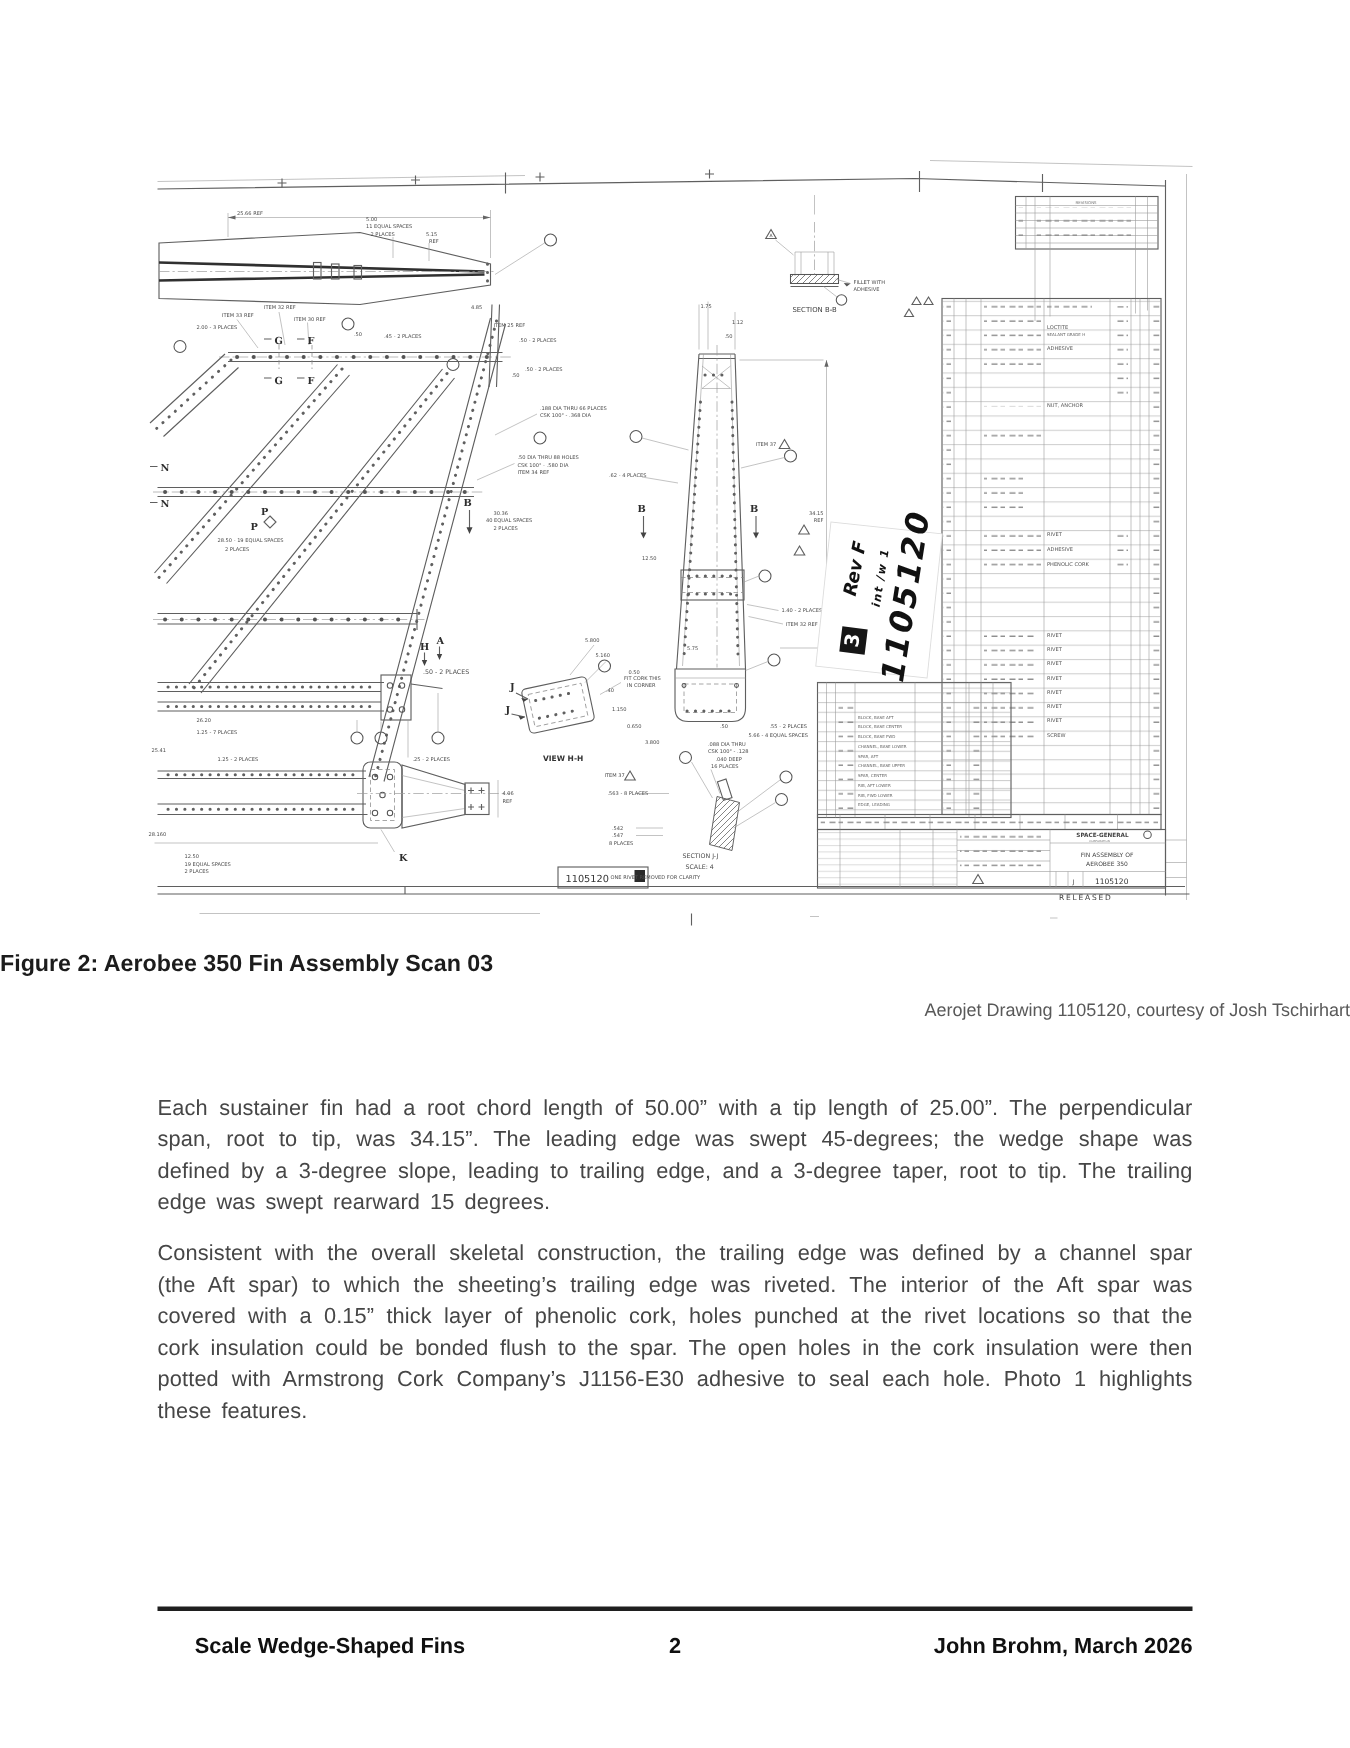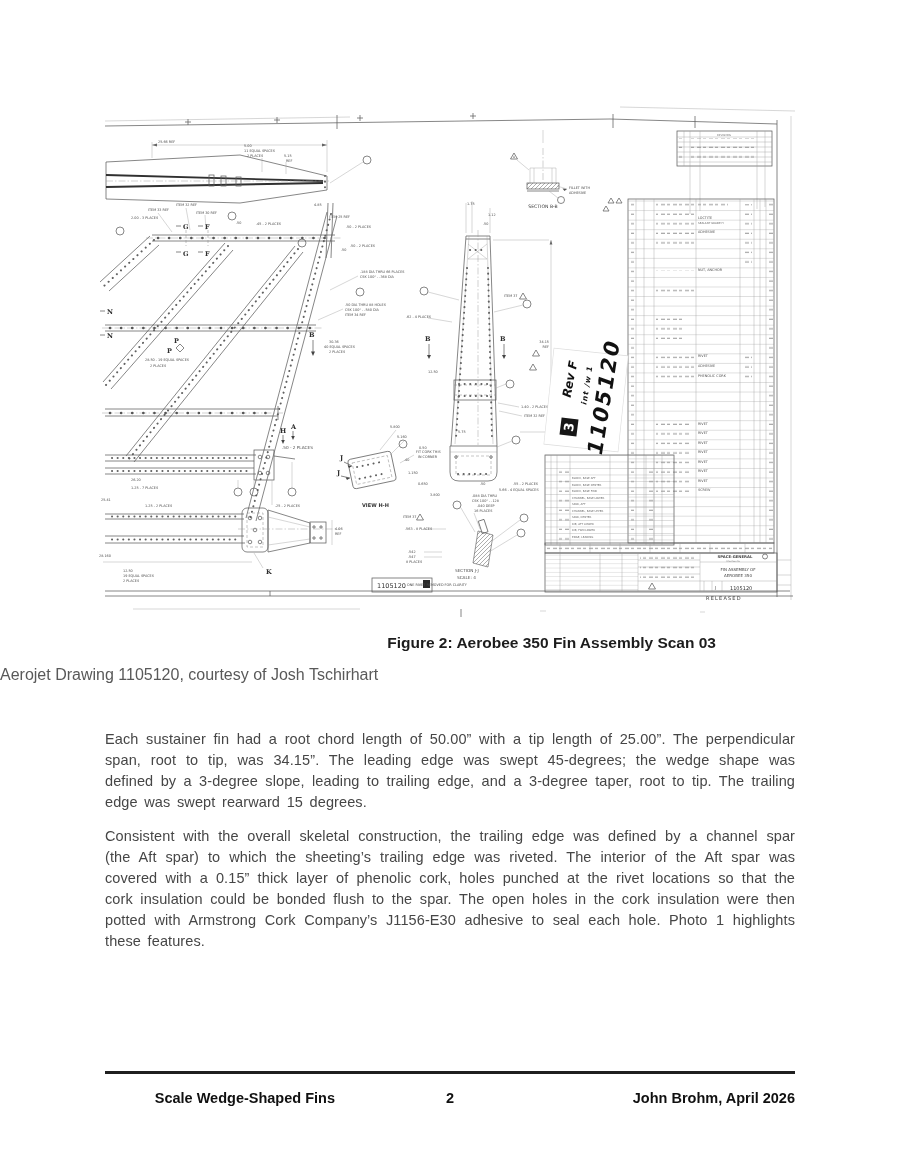--- a/index.html
+++ b/index.html
@@ -40,31 +40,31 @@
   #hw-note{left:587px;top:385px;font-size:7.5px;letter-spacing:1px;
           transform:translate(-50%,-50%) rotate(-81deg);}
   #hw-rev{left:570px;top:379px;font-size:12px;
           transform:translate(-50%,-50%) rotate(-79deg);}
   .stamp{position:absolute;left:569px;top:427px;width:17px;height:17px;background:#161616;
          z-index:6;transform:translate(-50%,-50%) rotate(7deg);
          display:flex;align-items:center;justify-content:center;}
   .stamp span{color:#fff;font-weight:bold;font-size:13px;transform:rotate(-88deg);
          font-family:"DejaVu Sans",sans-serif;}
   
-  .cap{position:absolute;left:0;width:716px;text-align:right;color:#1c1c1c;
+  .cap{position:absolute;left:0;width:716px;text-align:left;color:#1c1c1c;
        font-weight:bold;font-size:15.5px;top:634px;}
-  .subcap{position:absolute;left:0;width:900px;text-align:left;color:#595959;
-       font-size:16px;top:666px;}
+  .subcap{position:absolute;left:0;width:900px;text-align:right;color:#595959;
+       font-size:12px;top:666px;}
   .bodytext{position:absolute;left:105px;width:690px;top:714px;color:#464646;margin-top:15px;}
   .bodytext p{margin:0 0 13px 0;font-size:14.5px;line-height:21px;text-align:justify;
        word-spacing:2.5px;letter-spacing:.1px;}
   .rule{position:absolute;left:105px;top:1071px;width:690px;height:2.5px;background:#1f1f1f;}
   .footer{position:absolute;left:105px;top:1090px;width:690px;display:flex;
        font-weight:bold;font-size:14.5px;color:#101010;}
-  .footer .fl{flex:1;text-align:right}.footer .fc{flex:1;text-align:center}.footer .fr{flex:1;text-align:right}
+  .footer .fl{flex:1;text-align:center}.footer .fc{flex:1;text-align:center}.footer .fr{flex:1;text-align:right}
 </style>
 </head>
 <body>
 
 <div class="page">
 
 <svg id="fig" viewBox="0 0 900 625" xmlns="http://www.w3.org/2000/svg">
   <defs>
     <pattern id="dt" width="13" height="8" patternUnits="userSpaceOnUse">
       <circle cx="3" cy="2" r=".7" fill="#9a9a9a"></circle>
@@ -459,16 +459,16 @@
 
 <div class="bodytext">
   <p>Each sustainer fin had a root chord length of 50.00” with a tip length of 25.00”. The perpendicular span, root to tip, was 34.15”. The leading edge was swept 45-degrees; the wedge shape was defined by a 3-degree slope, leading to trailing edge, and a 3-degree taper, root to tip. The trailing edge was swept rearward 15 degrees.</p>
   <p>Consistent with the overall skeletal construction, the trailing edge was defined by a channel spar (the Aft spar) to which the sheeting’s trailing edge was riveted. The interior of the Aft spar was covered with a 0.15” thick layer of phenolic cork, holes punched at the rivet locations so that the cork insulation could be bonded flush to the spar. The open holes in the cork insulation were then potted with Armstrong Cork Company’s J1156-E30 adhesive to seal each hole. Photo 1 highlights these features.</p>
 </div>
 
 <div class="rule"></div>
 <div class="footer">
   <div class="fl">Scale Wedge-Shaped Fins</div>
   <div class="fc">2</div>
-  <div class="fr">John Brohm, April 2026</div>
+  <div class="fr">John Brohm, March 2026</div>
 </div>
 
 </div>
 
 </body></html>

